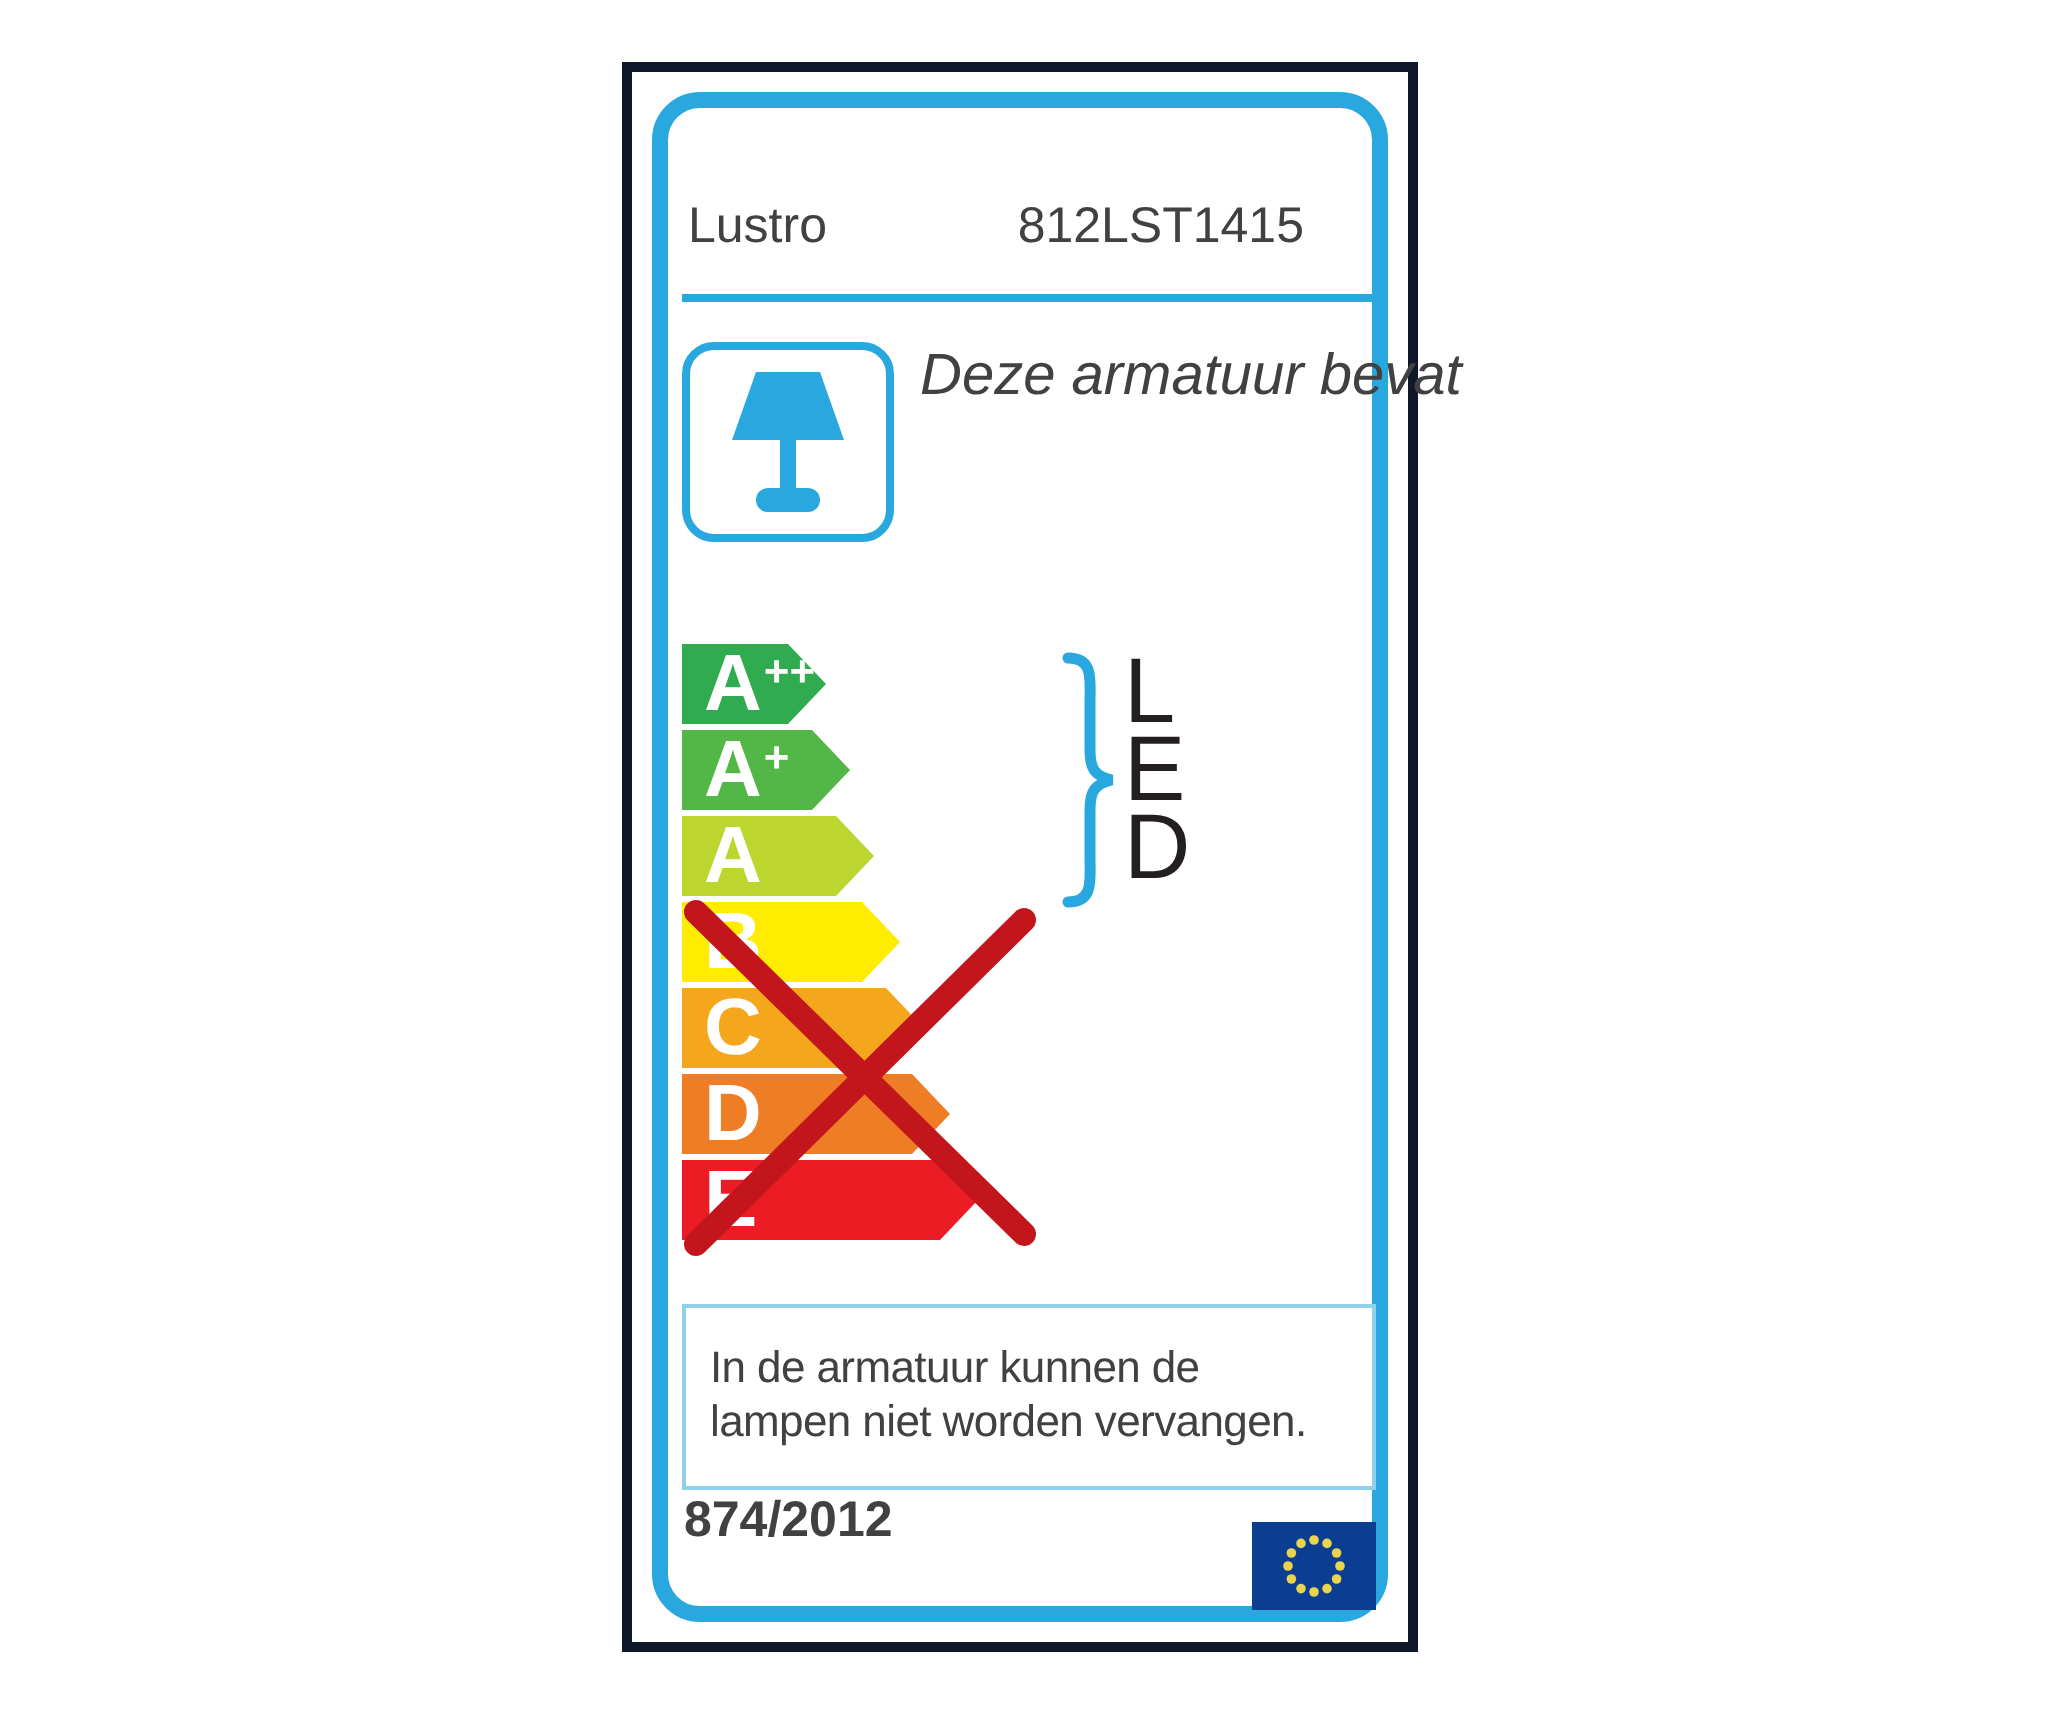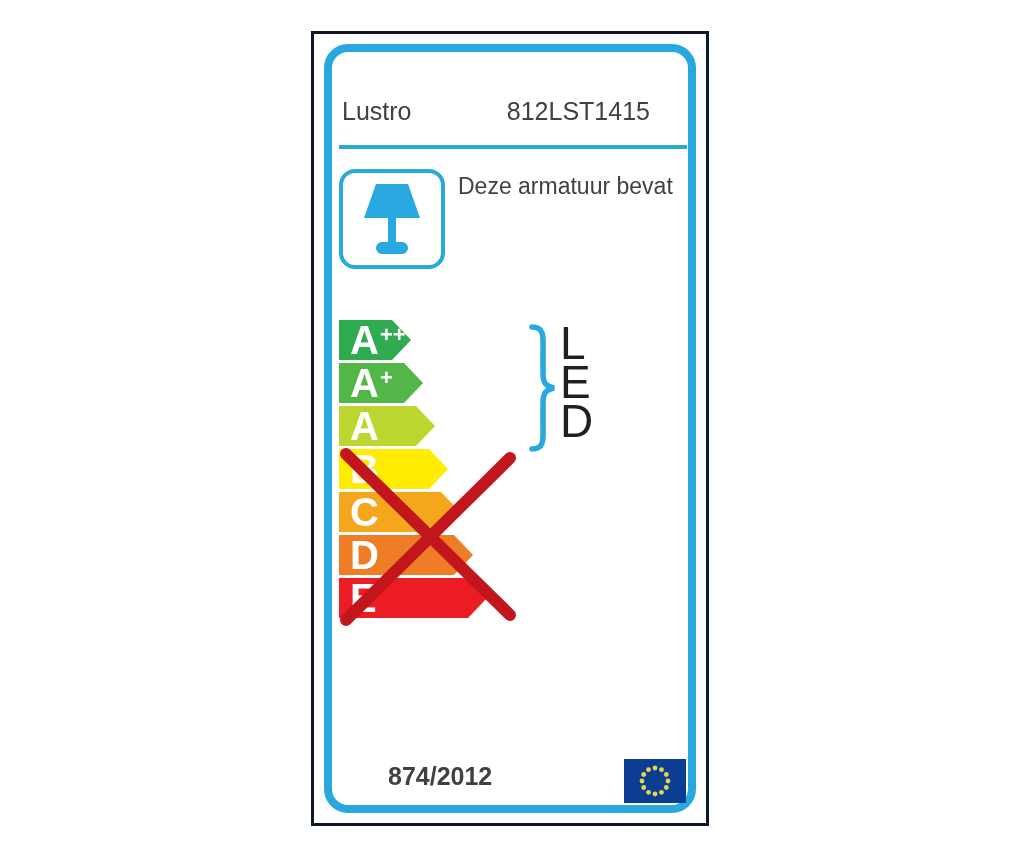--- a/index.html
+++ b/index.html
@@ -9,40 +9,40 @@
     --flag-bg:#0b3e92;
     --star:#e8d44d;
     --text:#414042;
   }
   *{margin:0;padding:0;box-sizing:border-box;}
   html,body{width:1024px;height:860px;background:#ffffff;overflow:hidden;
     font-family:"Liberation Sans",sans-serif;color:var(--text);}
   .page{position:relative;width:1024px;height:860px;background:#ffffff;}
 
   .label-image{position:absolute;left:311px;top:31px;width:398px;height:795px;
-    background:#ffffff;border:3px solid #0f172a;}
+    background:#ffffff;border:5px solid #0f172a;}
 
   .card{position:absolute;left:10px;top:10px;right:10px;bottom:10px;
     border:8px solid var(--accent);border-radius:24px;background:#ffffff;}
 
   .content{position:absolute;left:0;top:0;width:362px;height:759px;}
 
   .brand{position:absolute;left:10px;top:44px;font-size:25px;line-height:30px;}
   .model{position:absolute;right:44px;top:44px;font-size:25px;line-height:30px;margin-left:14px;}
 
   .divider{position:absolute;left:7px;top:93px;width:348px;height:4px;background:var(--accent);}
 
   .lamp-box{position:absolute;left:7px;top:117px;width:106px;height:100px;
     border:4px solid var(--accent);border-radius:16px;background:#ffffff;
     display:flex;align-items:center;justify-content:center;}
   .lamp-box svg{display:block;}
   .lamp-shape{fill:var(--accent);}
 
-  .lamp-note{position:absolute;left:126px;top:121px;font-size:23px;line-height:26px;
-    white-space:nowrap;}
+  .lamp-note{position:absolute;left:126px;top:121px;font-size:29px;line-height:26px;
+    white-space:nowrap;font-style:italic;}
 
   .energy-scale{position:absolute;left:7px;top:268px;}
   .arrow{height:40px;margin-bottom:3px;display:flex;align-items:center;
     clip-path:polygon(0 0, calc(100% - 19px) 0, 100% 50%, calc(100% - 19px) 100%, 0 100%);}
   .arrow .arrow-label{color:#ffffff;font-weight:bold;font-size:40px;line-height:40px;
     padding-left:11px;}
   .arrow sup{font-size:22px;line-height:0;vertical-align:12px;margin-left:1px;font-weight:bold;}
 
   .cross{position:absolute;left:6px;top:395px;}
   .cross line{stroke:var(--cross);}
@@ -52,21 +52,21 @@
 
   .led{position:absolute;left:228px;top:272px;font-size:46px;line-height:39px;
     color:#231f20;letter-spacing:1px;}
   .led span{display:block;}
 
   .info-box{position:absolute;left:7px;top:598px;width:347px;height:93px;
     border:2px solid #8fd0ea;background:#ffffff;padding:16px 12px 0 12px;
     font-size:22px;line-height:27px;letter-spacing:-0.3px;}
   .info-box div{white-space:nowrap;}
 
-  .regulation{position:absolute;left:8px;top:710px;font-size:25px;font-weight:bold;margin-left:48px;}
+  .regulation{position:absolute;left:8px;top:692px;font-size:25px;font-weight:bold;}
 
   .eu-flag{position:absolute;left:292px;top:707px;}
   .eu-flag rect{fill:var(--flag-bg);}
   .eu-flag circle{fill:var(--star);}
 </style>
 </head>
 <body>
 
 <div class="page">
   <div class="label-image">
@@ -122,20 +122,24 @@
         <svg class="brace" width="30" height="128" viewBox="0 0 30 128">
           <path d="M4 3 C17 3 15 14 15 25 L15 49 C15 58 17 62 26 64 C17 66 15 70 15 79 L15 103 C15 114 17 125 4 125" stroke-width="5.5" stroke-linecap="round"></path>
         </svg>
 
         <div class="led">
           <span>L</span>
           <span>E</span>
           <span>D</span>
         </div>
 
+        <div class="info-box">
+            <div>In de armatuur kunnen de</div>
+            <div>lampen niet worden vervangen.</div>
+          </div>
 
         <div class="regulation">874/2012</div>
 
         <svg class="eu-flag" width="62" height="44" viewBox="0 0 62 44">
           <rect x="0" y="0" width="62" height="44"></rect>
           <circle cx="31" cy="9" r="2.4"></circle>
           <circle cx="37.5" cy="10.7" r="2.4"></circle>
           <circle cx="42.3" cy="15.5" r="2.4"></circle>
           <circle cx="44" cy="22" r="2.4"></circle>
           <circle cx="42.3" cy="28.5" r="2.4"></circle>

